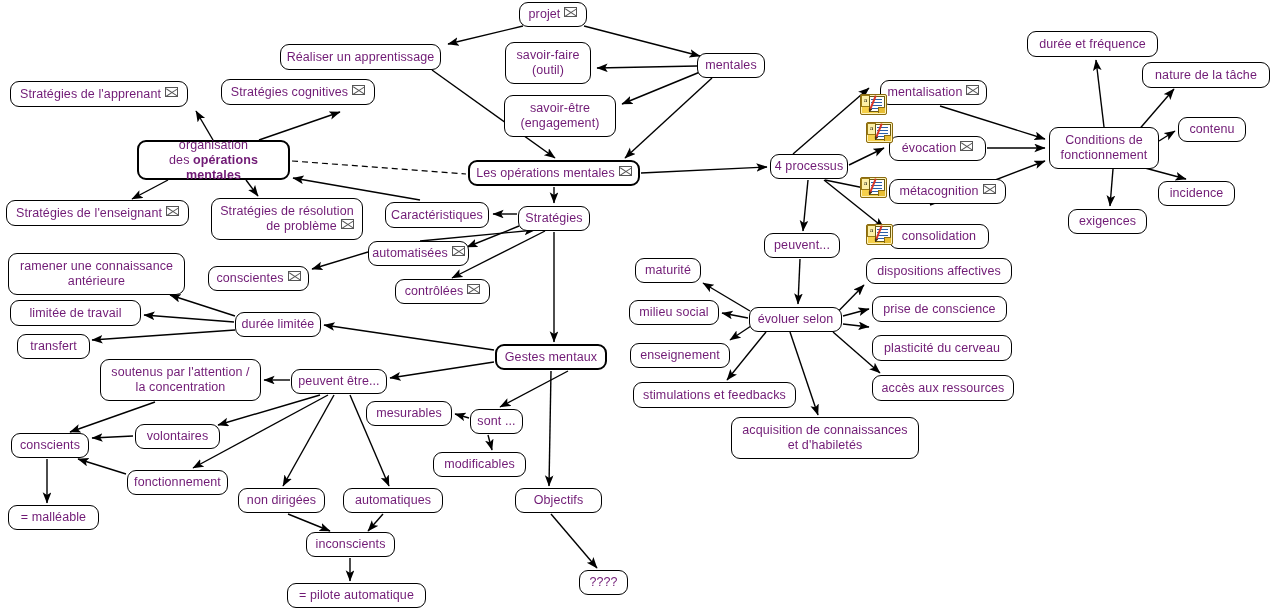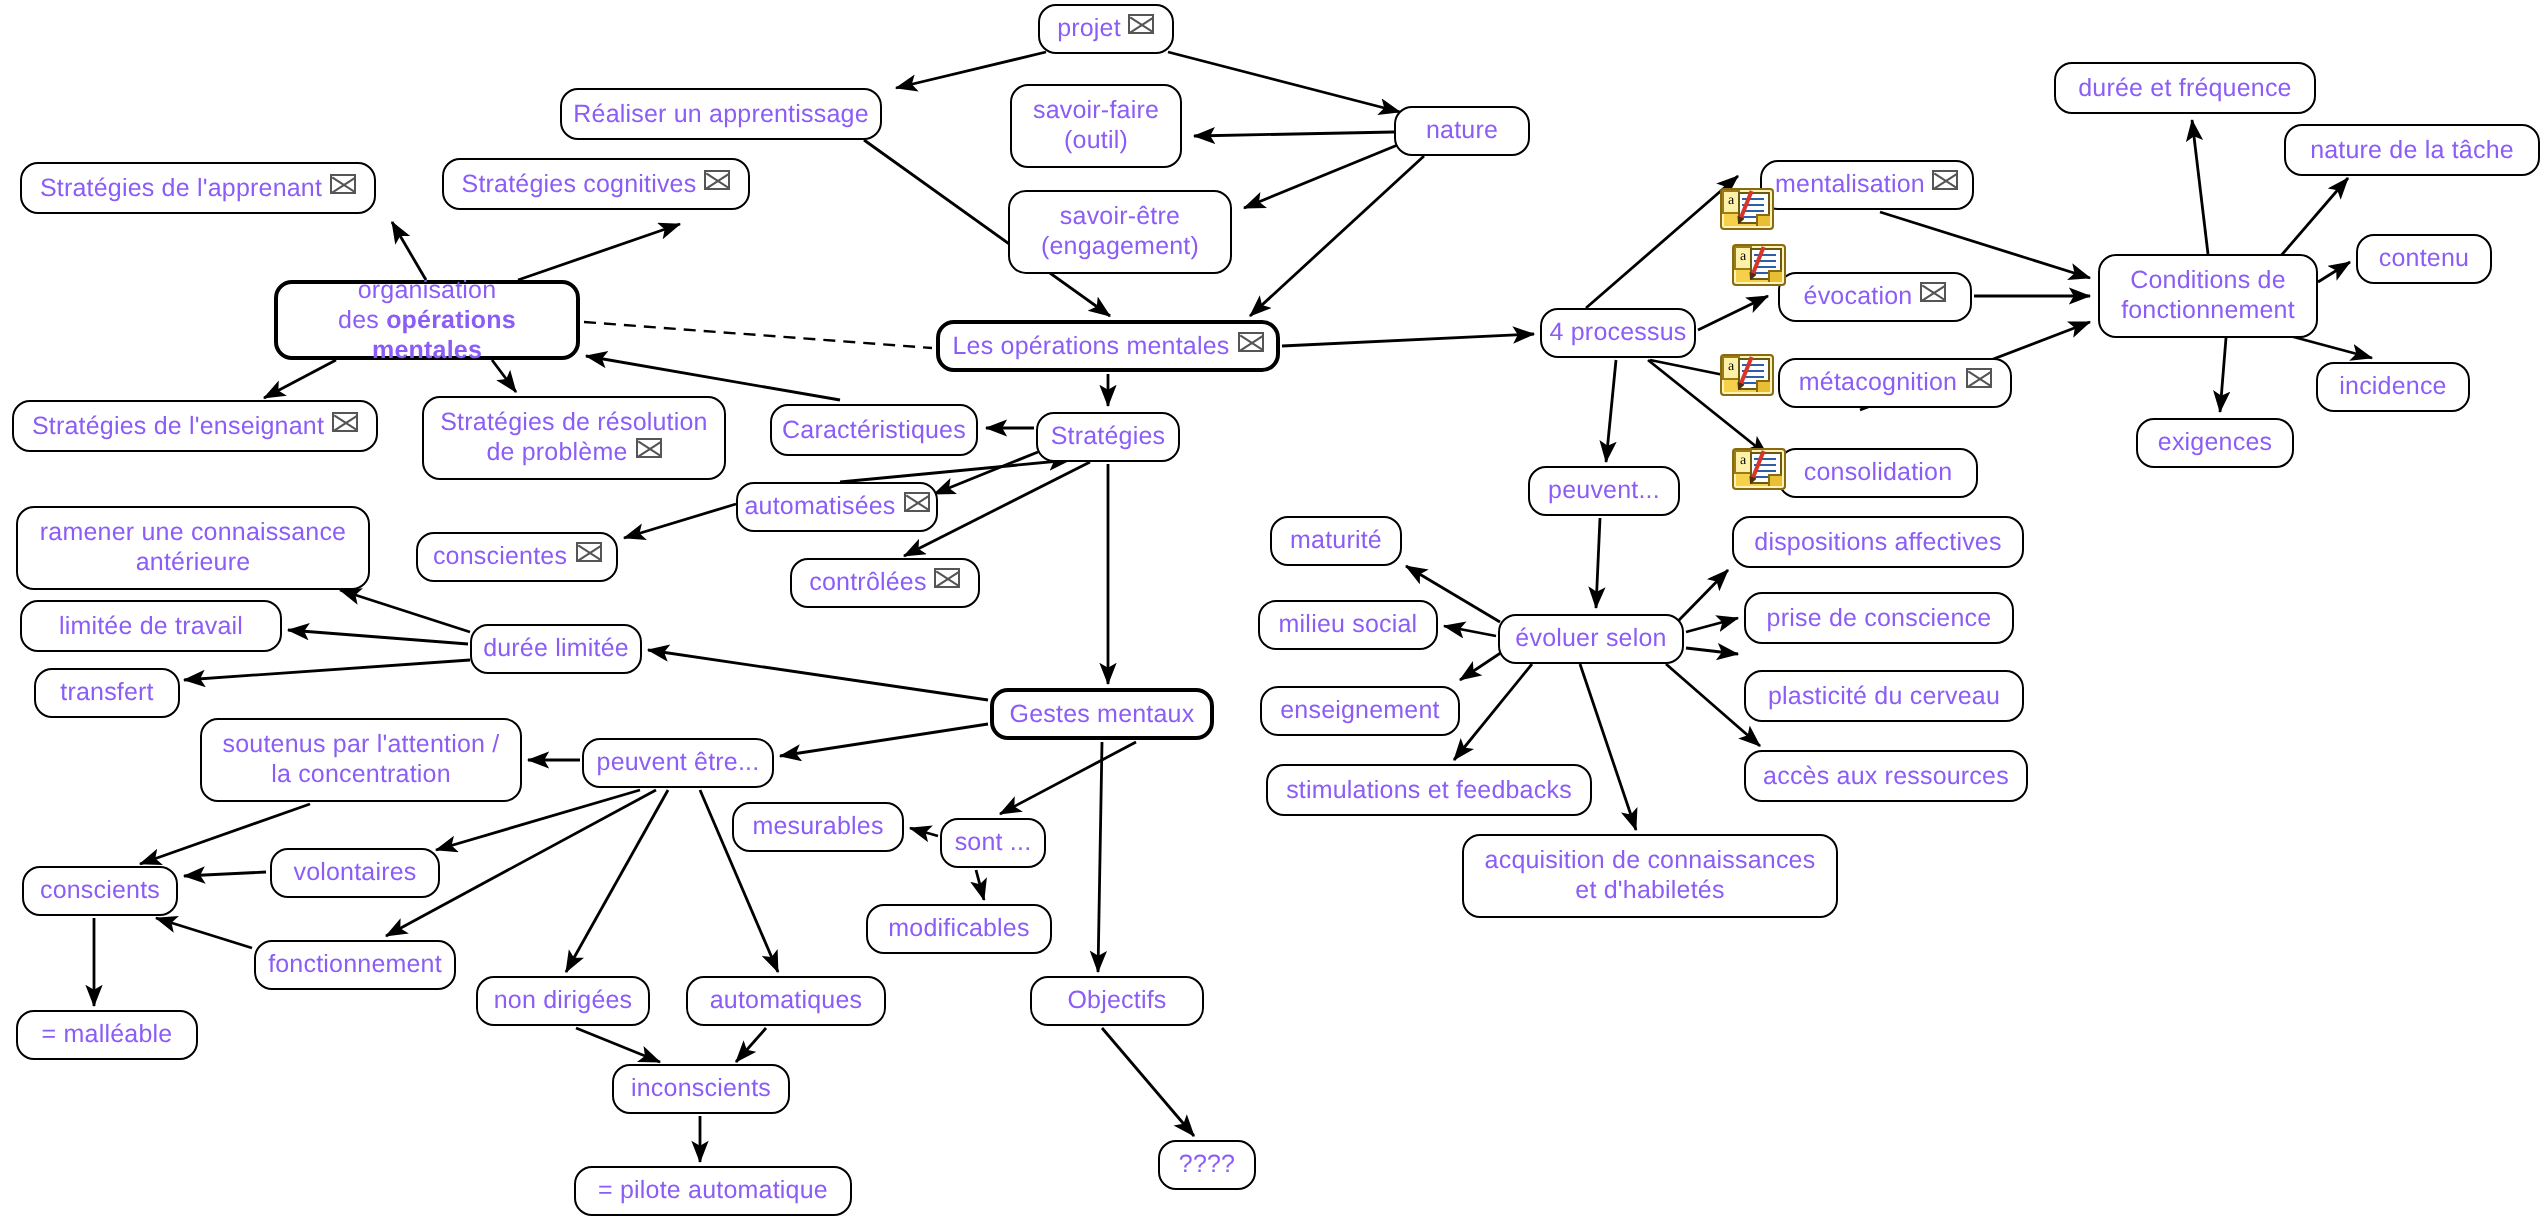--- a/index.html
+++ b/index.html
@@ -27,21 +27,21 @@
   .node {
     position: absolute;
     box-sizing: border-box;
     background: #ffffff;
     border: 1px solid #000000;
     border-radius: 9px;
     display: flex;
     align-items: center;
     justify-content: center;
     text-align: center;
-    color: #8b5cf6;
+    color: #701a75;
     font-size: 12.5px;
     line-height: 15px;
     letter-spacing: 0.1px;
     padding: 1px 6px;
     z-index: 5;
     white-space: nowrap;
   }
   .node.thick {
     border-width: 2px;
   }
@@ -231,38 +231,38 @@
       <div class="node" style="left: 280px; top: 44px; width: 161px; height: 26px;">
         <span class="lbl">Réaliser un apprentissage</span>
       </div>
       <div class="node wrap" style="left: 505px; top: 42px; width: 86px; height: 42px;">
         <span class="lbl">savoir-faire<br>(outil)</span>
       </div>
       <div class="node wrap" style="left: 504px; top: 95px; width: 112px; height: 42px;">
         <span class="lbl">savoir-être<br>(engagement)</span>
       </div>
       <div class="node" style="left: 697px; top: 53px; width: 68px; height: 25px;">
-        <span class="lbl">nature</span>
+        <span class="lbl">mentales</span>
       </div>
       <div class="node" style="left: 10px; top: 81px; width: 178px; height: 26px;">
         <span class="lbl">Stratégies de l'apprenant<span class="env"></span></span>
       </div>
       <div class="node" style="left: 221px; top: 79px; width: 154px; height: 26px;">
         <span class="lbl">Stratégies cognitives<span class="env"></span></span>
       </div>
       <div class="node thick wrap" style="left: 137px; top: 140px; width: 153px; height: 40px;">
         <span class="lbl">organisation<br>des <b>opérations mentales</b></span>
       </div>
       <div class="node thick" style="left: 468px; top: 160px; width: 172px; height: 26px;">
         <span class="lbl">Les opérations mentales<span class="env"></span></span>
       </div>
       <div class="node" style="left: 6px; top: 200px; width: 183px; height: 26px;">
         <span class="lbl">Stratégies de l'enseignant<span class="env"></span></span>
       </div>
-      <div class="node wrap" style="left: 211px; top: 198px; width: 152px; height: 42px;">
+      <div class="node wrap" style="left: 211px; top: 198px; width: 152px; height: 42px; text-align: right;">
         <span class="lbl">Stratégies de résolution<br>de problème<span class="env"></span></span>
       </div>
       <div class="node" style="left: 385px; top: 202px; width: 104px; height: 26px;">
         <span class="lbl">Caractéristiques</span>
       </div>
       <div class="node" style="left: 518px; top: 206px; width: 72px; height: 25px;">
         <span class="lbl">Stratégies</span>
       </div>
       <div class="node" style="left: 368px; top: 241px; width: 101px; height: 25px;">
         <span class="lbl">automatisées<span class="env"></span></span>

